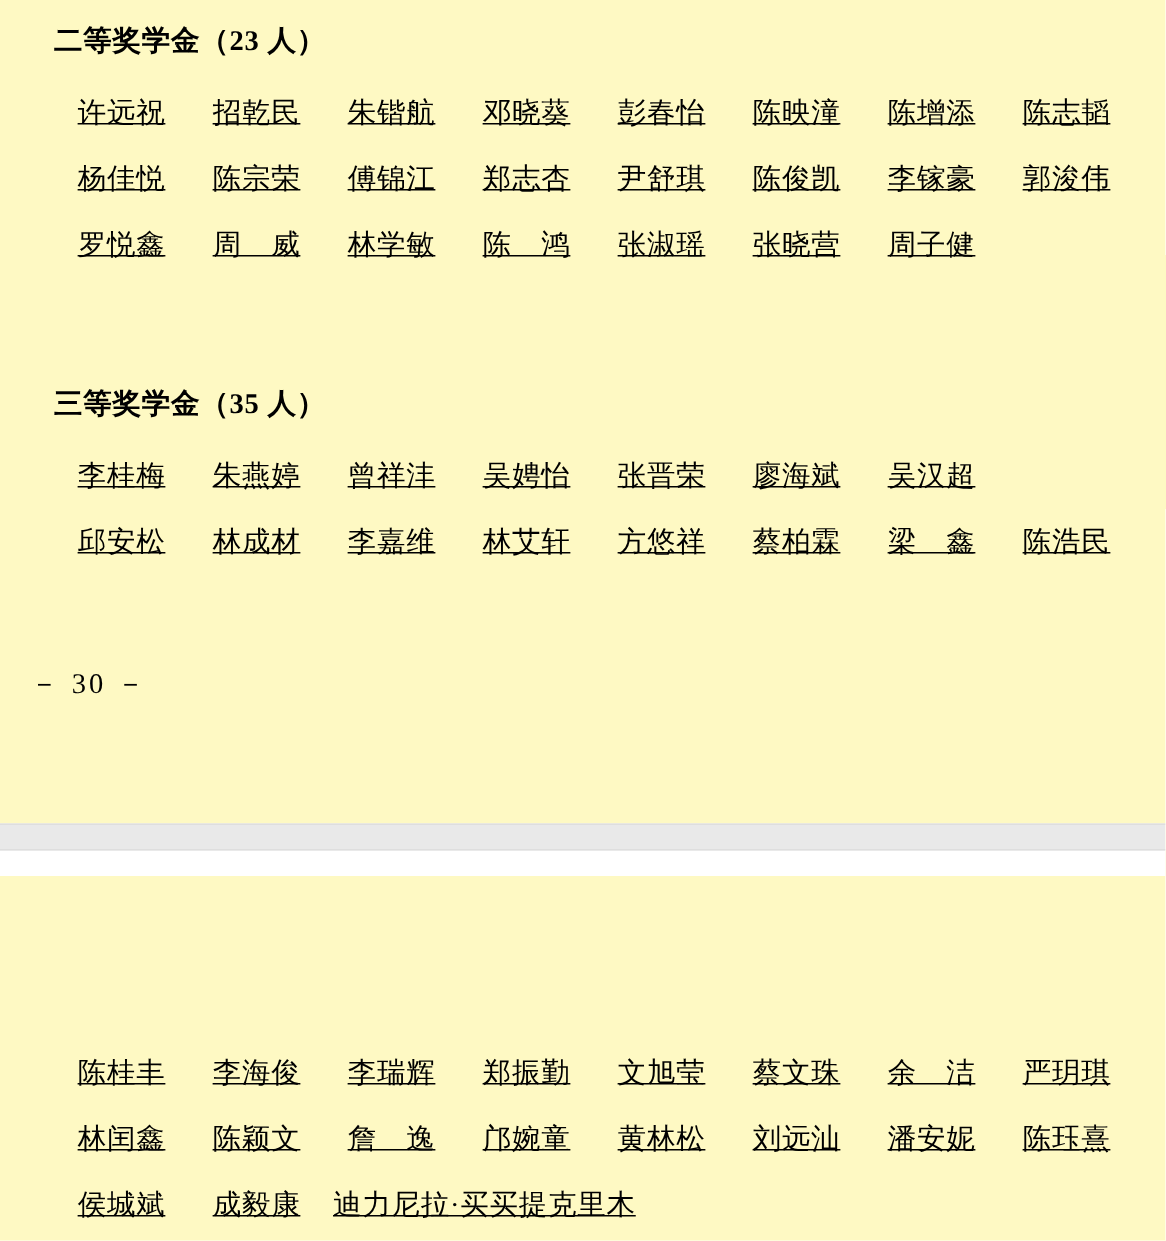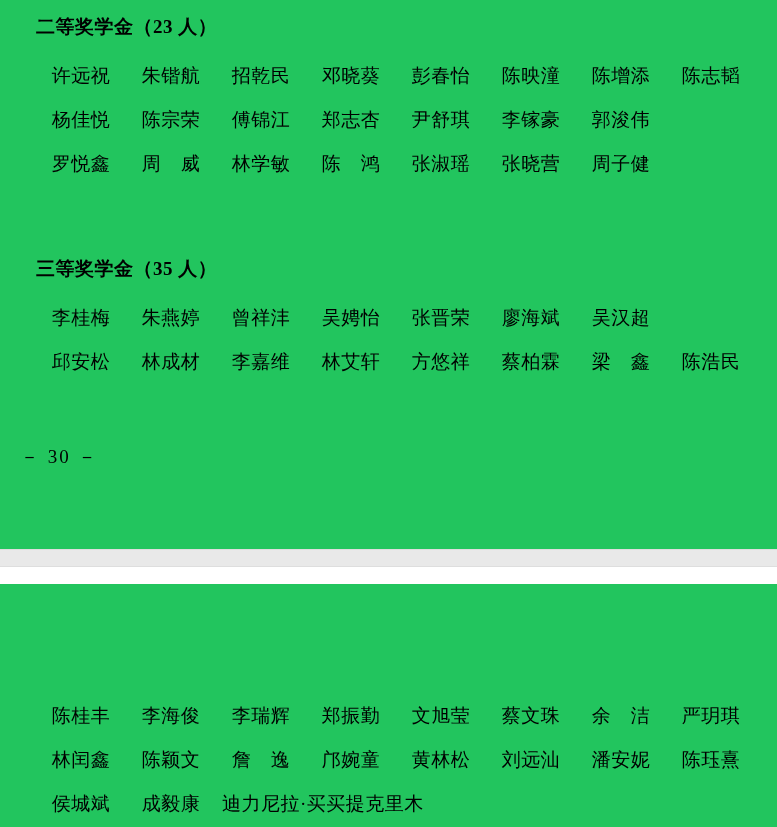--- a/index.html
+++ b/index.html
@@ -13,21 +13,21 @@
     font-family: "Liberation Serif", "DejaVu Serif", serif;
     color: #000000;
     overflow: hidden;
     position: relative;
   }
   .page {
     position: absolute;
     left: 0;
     top: 0;
     width: 777px;
-    background: #22c55e;
+    background: #fef9c3;
   }
   .page-one {
     top: 0;
     height: 549px;
     padding-top: 0;
   }
   .page-gap {
     position: absolute;
     left: 0;
     top: 549px;
@@ -46,20 +46,21 @@
     font-weight: bold;
     font-size: 19px;
     letter-spacing: 0.5px;
     margin: 0;
     padding-left: 36px;
   }
   .name-row {
     display: flex;
     padding-left: 36px;
     padding-right: 20px;
+    text-decoration: underline;
   }
   .name-cell {
     width: 90px;
     font-size: 19px;
     line-height: 44px;
     text-align: center;
     white-space: nowrap;
     letter-spacing: 0.5px;
   }
   .name-cell.wide {
@@ -84,35 +85,36 @@
 <div class="page page-one">
 
   <div class="spacer-14"></div>
 
   <h2 class="section-title">二等奖学金（23 人）</h2>
 
   <div class="spacer-14"></div>
 
   <div class="name-row">
     <div class="name-cell">许远祝</div>
+    <div class="name-cell">招乾民</div>
     <div class="name-cell">朱锴航</div>
-    <div class="name-cell">招乾民</div>
     <div class="name-cell">邓晓葵</div>
     <div class="name-cell">彭春怡</div>
     <div class="name-cell">陈映潼</div>
     <div class="name-cell">陈增添</div>
     <div class="name-cell">陈志韬</div>
   </div>
 
   <div class="name-row">
     <div class="name-cell">杨佳悦</div>
     <div class="name-cell">陈宗荣</div>
     <div class="name-cell">傅锦江</div>
     <div class="name-cell">郑志杏</div>
     <div class="name-cell">尹舒琪</div>
+    <div class="name-cell">陈俊凯</div>
     <div class="name-cell">李镓豪</div>
     <div class="name-cell">郭浚伟</div>
   </div>
 
   <div class="name-row">
     <div class="name-cell">罗悦鑫</div>
     <div class="name-cell">周　威</div>
     <div class="name-cell">林学敏</div>
     <div class="name-cell">陈　鸿</div>
     <div class="name-cell">张淑瑶</div>

